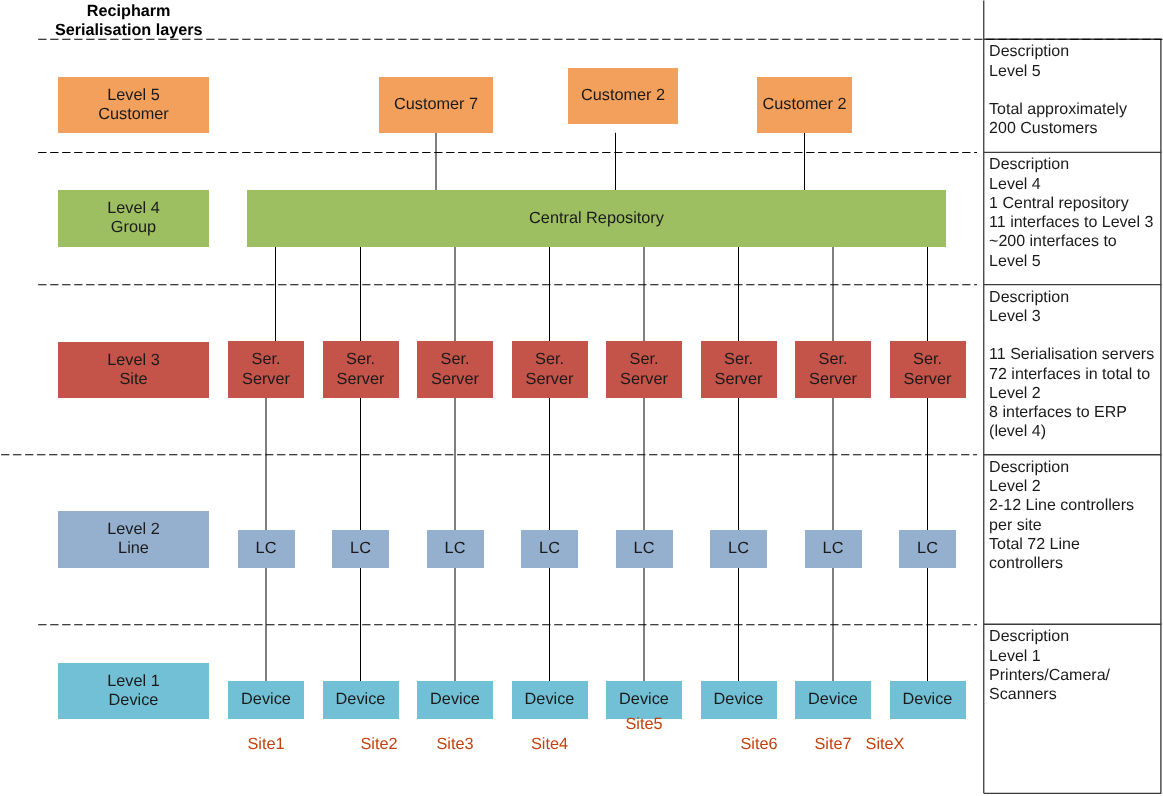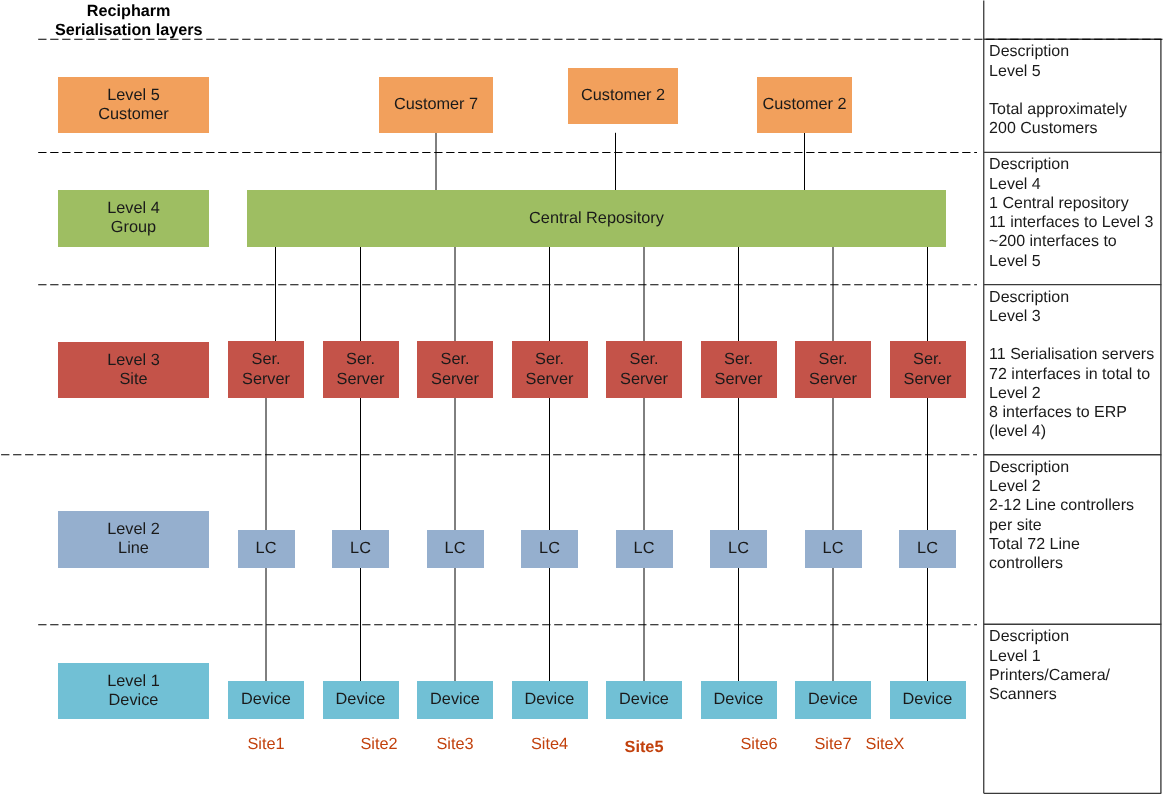--- a/index.html
+++ b/index.html
@@ -123,21 +123,21 @@
       <div class="box cyan" style="left: 417px; top: 681px; width: 76px; height: 38px;">Device</div>
       <div class="box cyan" style="left: 511.5px; top: 681px; width: 76px; height: 38px;">Device</div>
       <div class="box cyan" style="left: 606px; top: 681px; width: 76px; height: 38px;">Device</div>
       <div class="box cyan" style="left: 700.5px; top: 681px; width: 76px; height: 38px;">Device</div>
       <div class="box cyan" style="left: 795px; top: 681px; width: 76px; height: 38px;">Device</div>
       <div class="box cyan" style="left: 889.5px; top: 681px; width: 76px; height: 38px;">Device</div>
       <div class="sitelbl" style="left: 216px; top: 735.2px; width: 100px;">Site1</div>
       <div class="sitelbl" style="left: 329px; top: 735.2px; width: 100px;">Site2</div>
       <div class="sitelbl" style="left: 405px; top: 735.2px; width: 100px;">Site3</div>
       <div class="sitelbl" style="left: 499.5px; top: 735.2px; width: 100px;">Site4</div>
-      <div class="sitelbl" style="left: 594px; top: 738px; width: 100px; font-weight: bold;">Site5</div>
+      <div class="sitelbl" style="left: 594px; top: 715px; width: 100px;">Site5</div>
       <div class="sitelbl" style="left: 709px; top: 735.2px; width: 100px;">Site6</div>
       <div class="sitelbl" style="left: 783px; top: 735.2px; width: 100px;">Site7</div>
       <div class="sitelbl" style="left: 835px; top: 735.2px; width: 100px;">SiteX</div>
     </div>
   <div id="panel">
       <div class="psec" style="top: 0px; height: 113.1px;">
         <div class="ptext" style="top: 3.1px;">Description
 Level 5
 
 Total approximately

